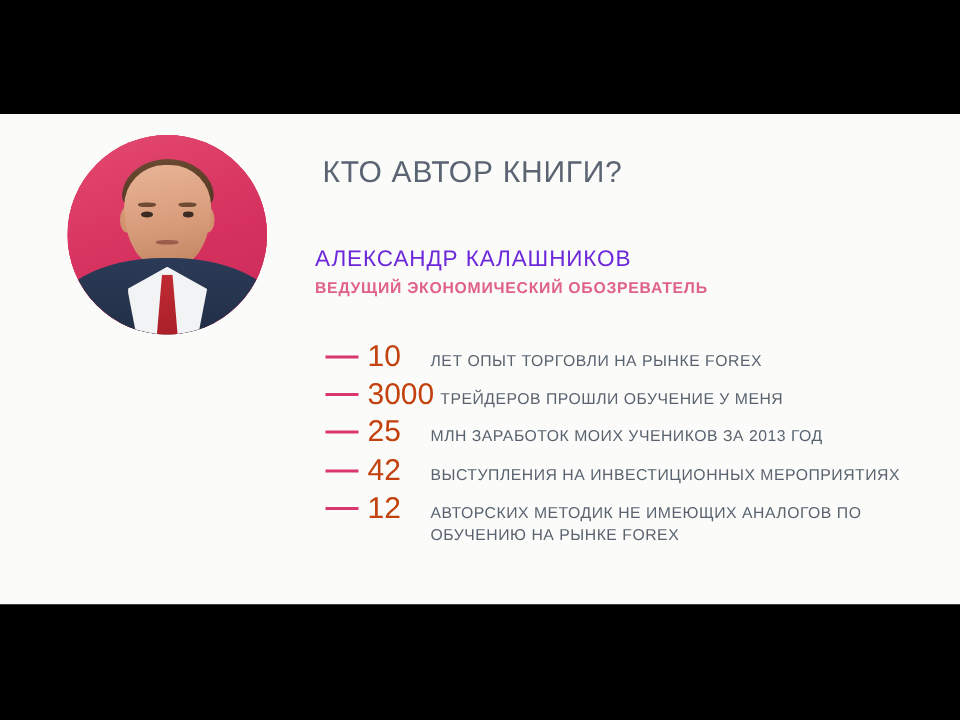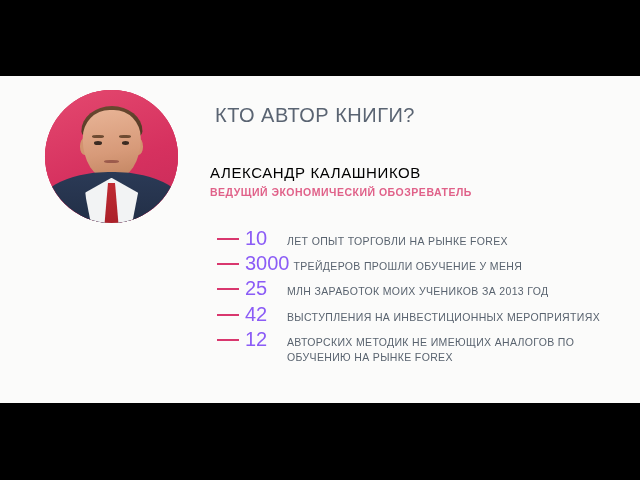--- a/index.html
+++ b/index.html
@@ -181,21 +181,21 @@
     font-weight: 300;
     font-stretch: condensed;
     white-space: nowrap;
   }
   .name {
     position: absolute;
     left: 210px;
     top: 88px;
     font-size: 15px;
     letter-spacing: 0.6px;
-    color: #000000;
+    color: #6d28d9;
     font-weight: 400;
     white-space: nowrap;
   }
   .role {
     position: absolute;
     left: 210px;
     top: 110px;
     font-size: 10.5px;
     letter-spacing: 0.5px;
     color: #e06189;
@@ -225,21 +225,21 @@
   .stat-dash i {
     display: block;
     width: 22px;
     height: 2px;
     margin-left: 12px;
     background: #d9376e;
   }
   .stat-num {
     flex: 0 0 auto;
     min-width: 38px;
-    color: #8b5cf6;
+    color: #c2410c;
     font-size: 20px;
     font-weight: 400;
     line-height: 1;
     letter-spacing: 0px;
   }
   .stat-text {
     flex: 1 1 auto;
     color: #59636f;
     font-size: 10.5px;
     letter-spacing: 0.35px;

